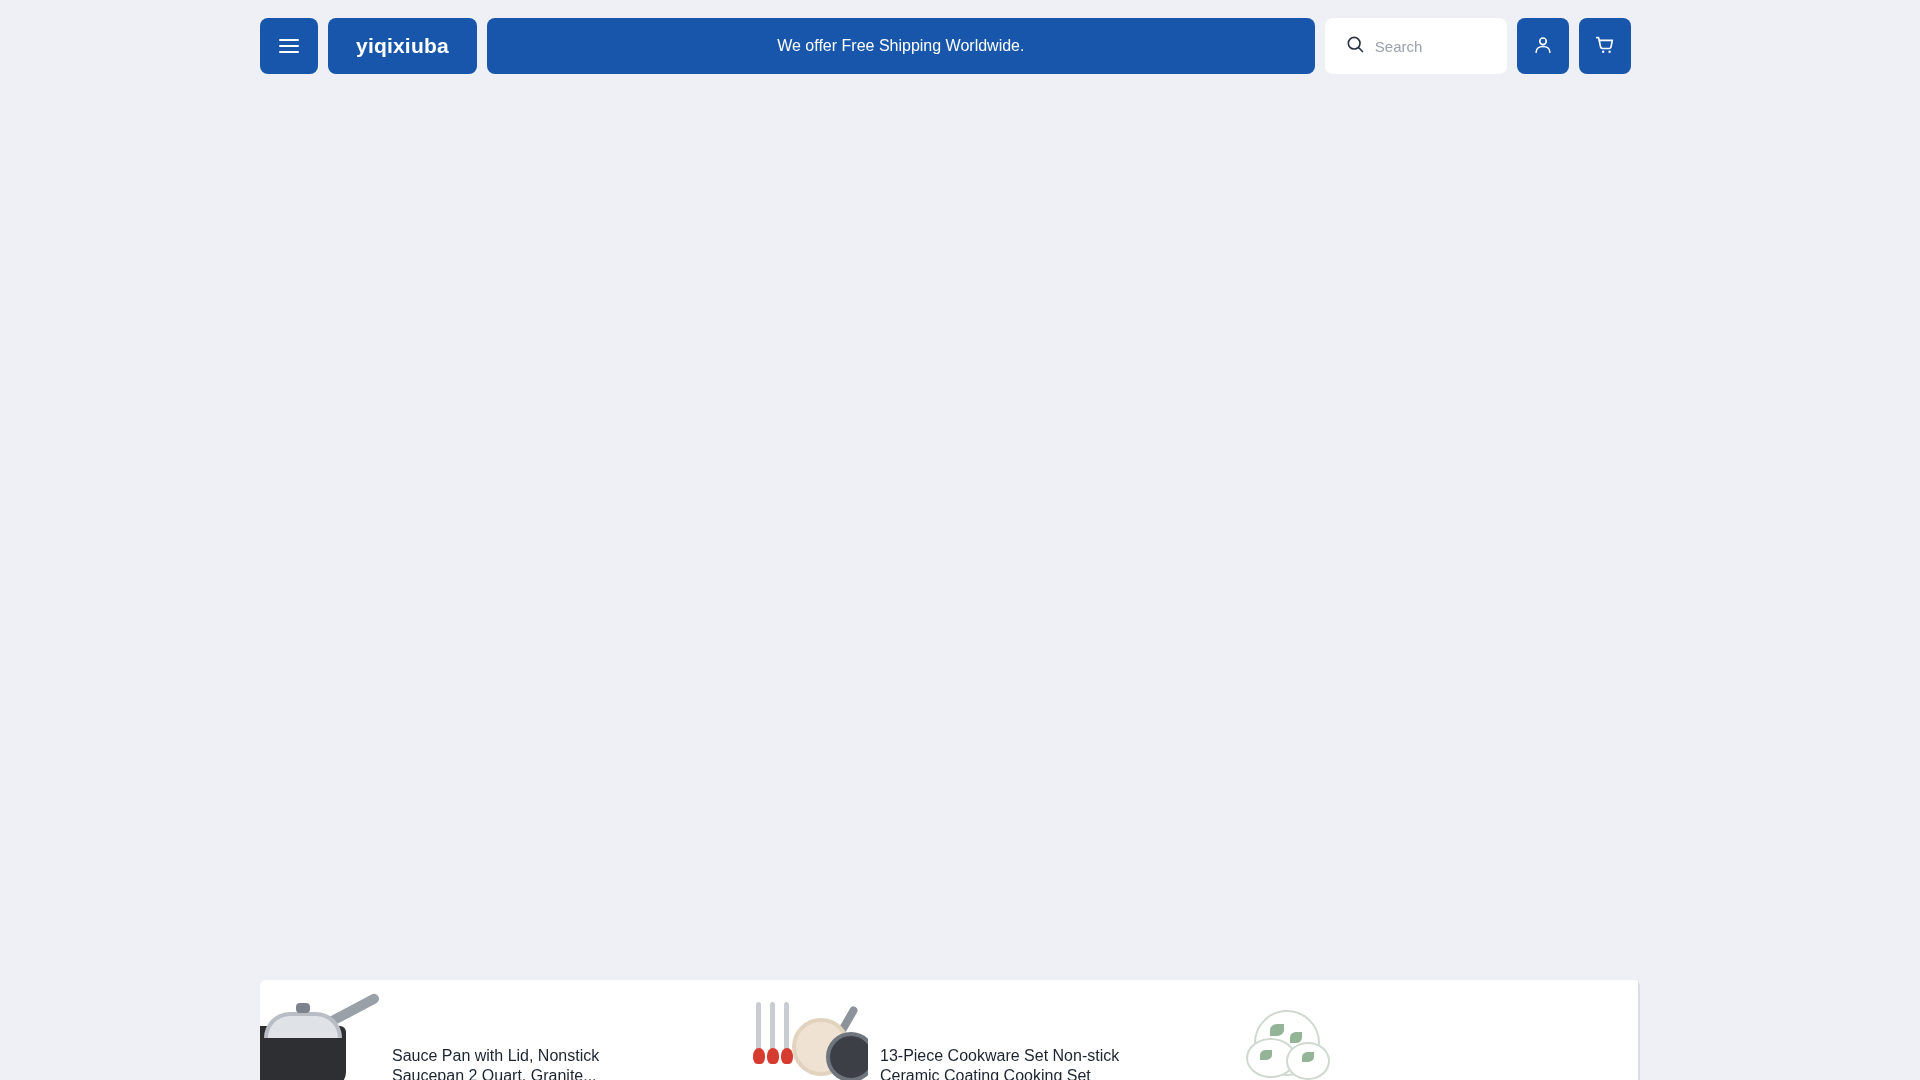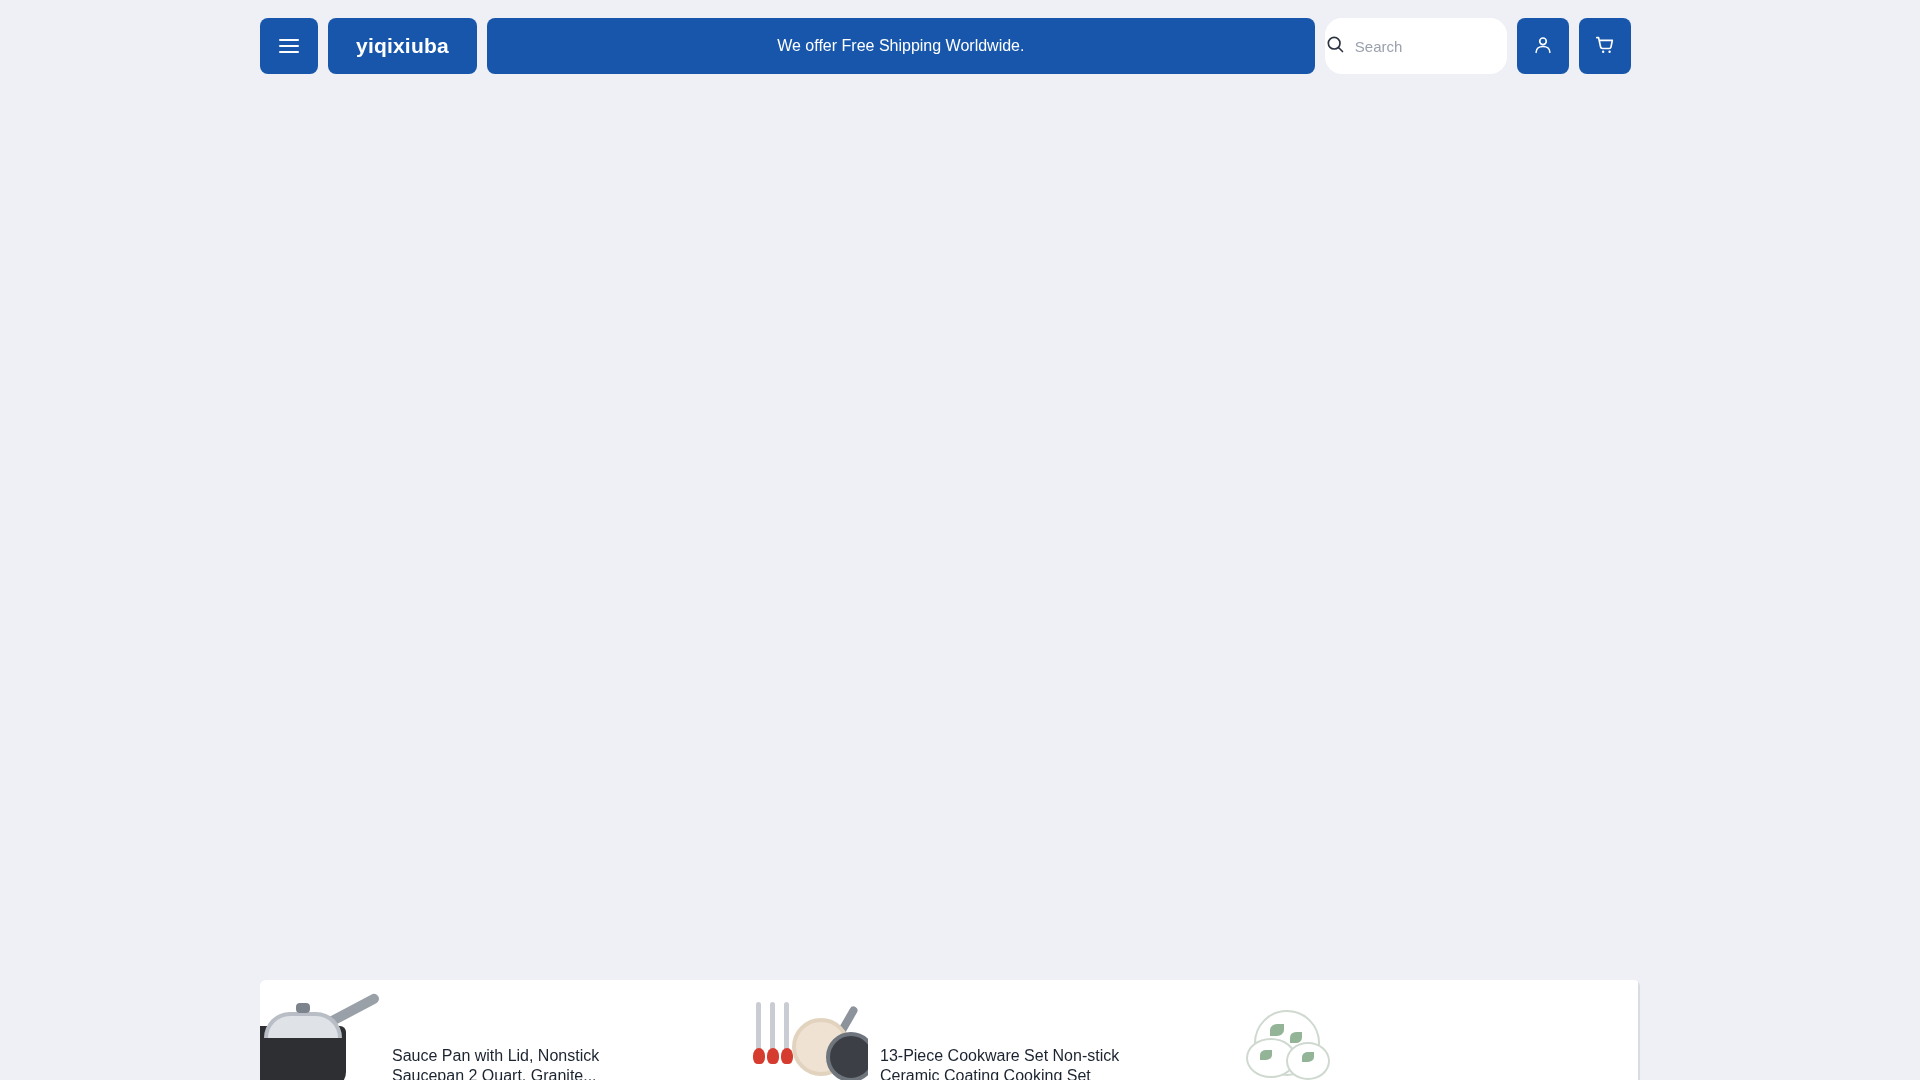--- a/index.html
+++ b/index.html
@@ -57,24 +57,24 @@
     color: #ffffff;
     font-size: 16px;
     display: flex;
     align-items: center;
     justify-content: center;
   }
   .search-box {
     flex: 0 0 180px;
     height: 56px;
     background: #ffffff;
-    border-radius: 17px;
+    border-radius: 8px;
     display: flex;
     align-items: center;
-    padding: 0 0;
+    padding: 0 20px;
     gap: 10px;
     width: 182px;
   }
   .search-box { width: 182px; }
   .search-wrap {
     flex: 0 0 182px;
   }
   .search-input {
     border: none;
     outline: none;

